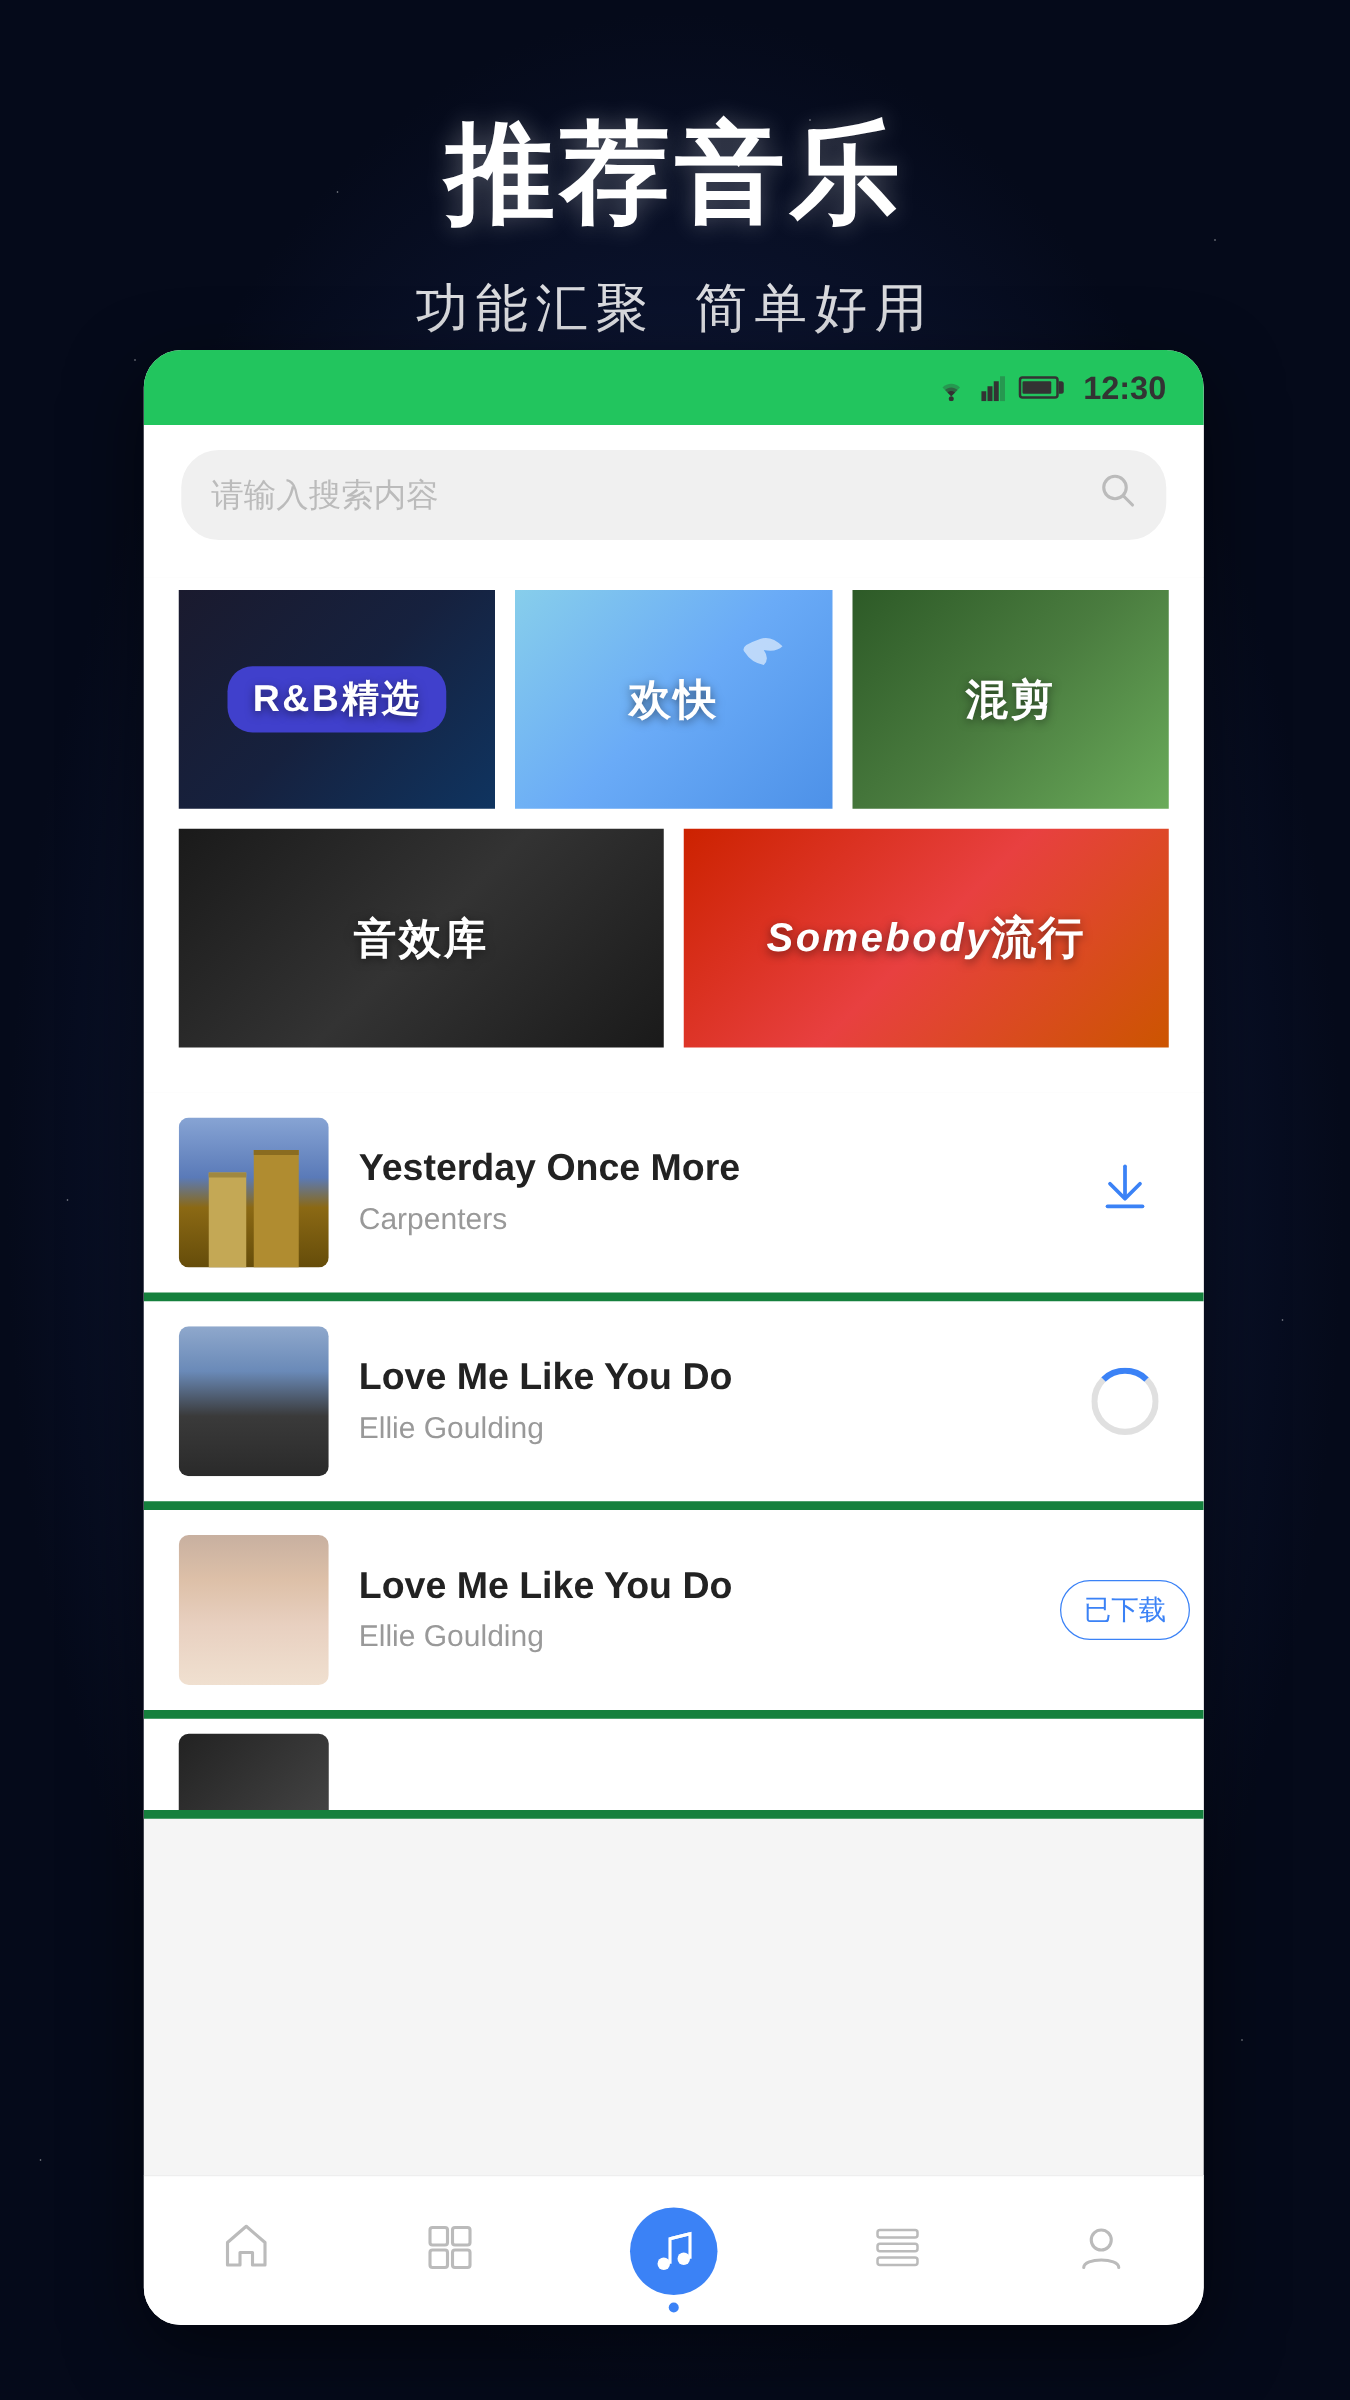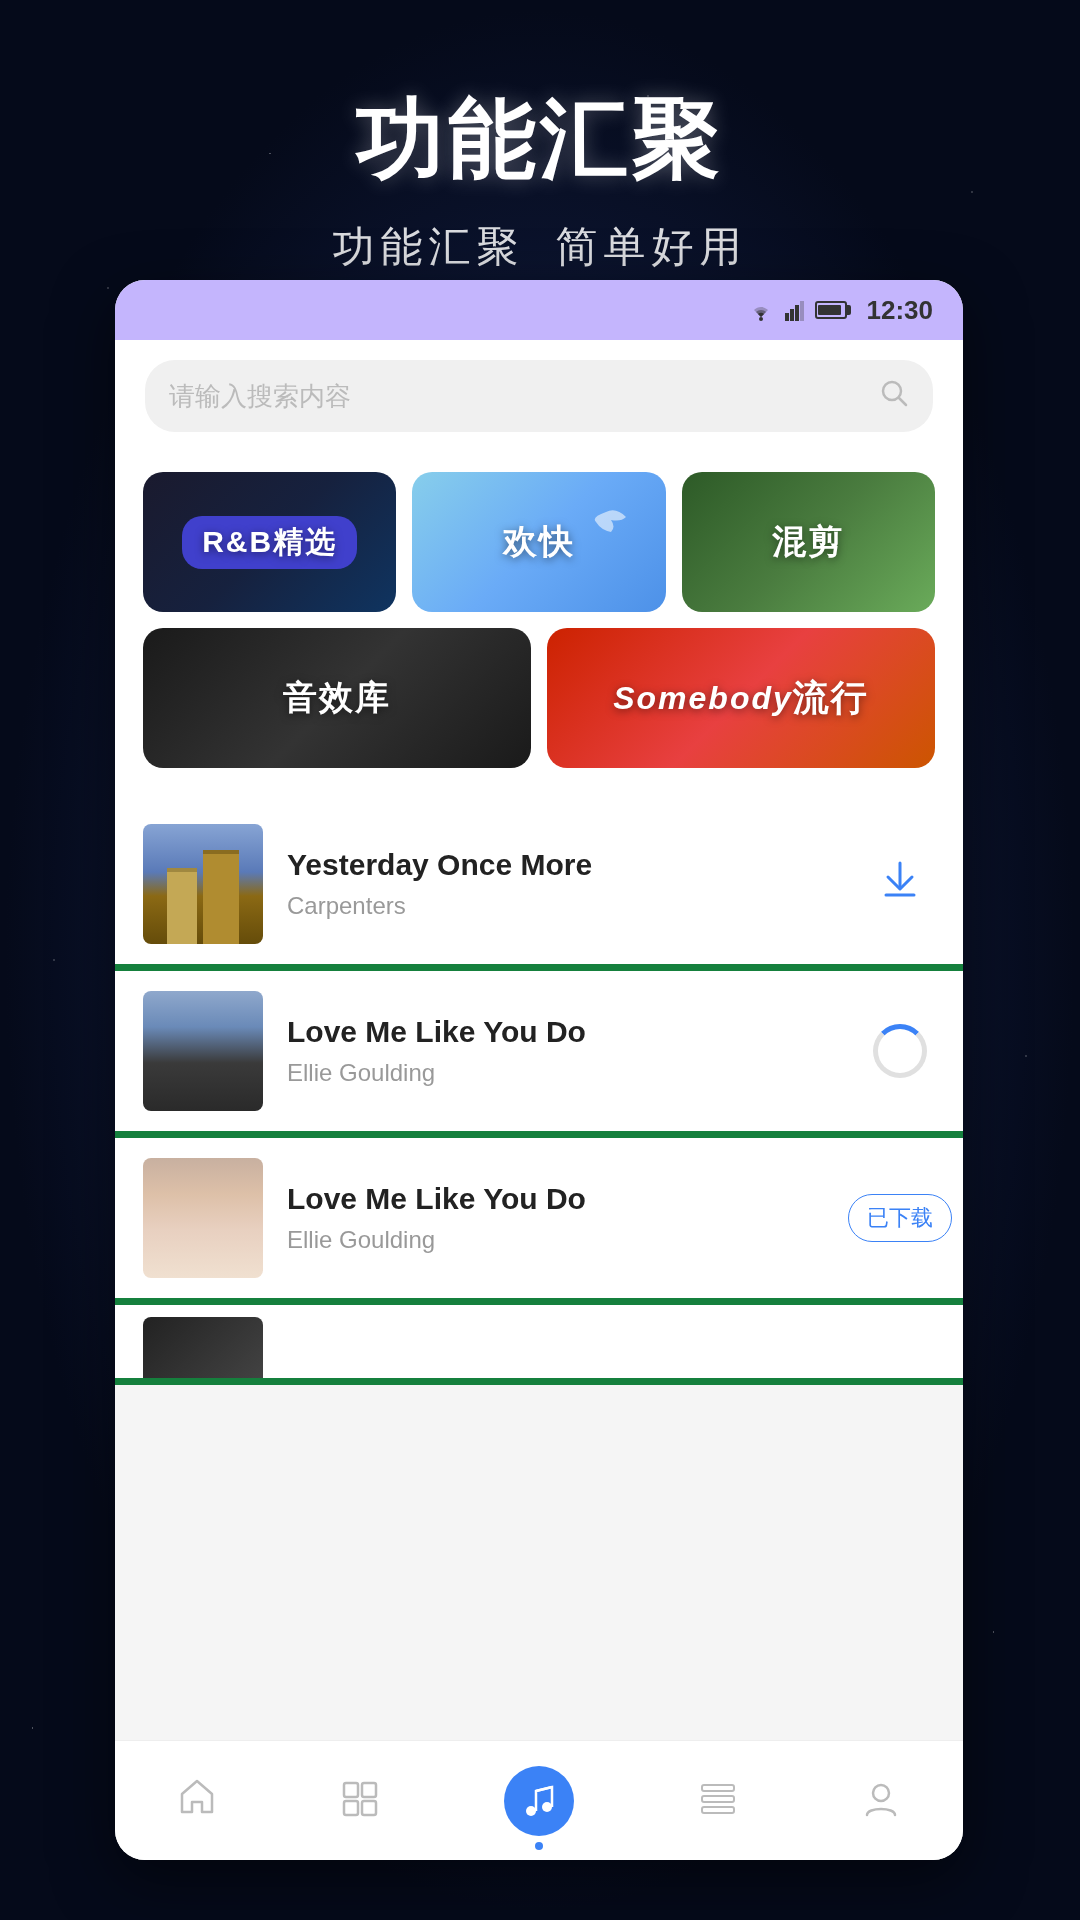--- a/index.html
+++ b/index.html
@@ -86,21 +86,21 @@
       height: 1580px;
       background: #f5f5f5;
       border-radius: 30px;
       overflow: hidden;
       z-index: 2;
       box-shadow: 0 20px 60px rgba(0,0,0,0.5);
     }
 
     
     .status-bar {
-      background: #c4b5fd;
+      background: #22c55e;
       height: 60px;
       display: flex;
       align-items: center;
       justify-content: flex-end;
       padding: 0 30px;
       gap: 12px;
     }
 
     .status-icons {
       display: flex;
@@ -187,22 +187,22 @@
     }
 
     .grid-row {
       display: flex;
       gap: 16px;
       margin-bottom: 16px;
     }
 
     .grid-item {
       flex: 1;
-      height: 140px;
-      border-radius: 20px;
+      height: 175px;
+      border-radius: 0;
       overflow: hidden;
       position: relative;
       cursor: pointer;
     }
 
     .grid-item-label {
       position: absolute;
       inset: 0;
       display: flex;
       align-items: center;
@@ -441,21 +441,21 @@
       height: 100%;
     }
   </style>
 </head>
 <body>
 
 <div class="bg"></div>
 <div class="stars"></div>
 
 <div class="header">
-  <div class="header-title">功能汇聚</div>
+  <div class="header-title">推荐音乐</div>
   <div class="header-subtitle">功能汇聚 简单好用</div>
 </div>
 
 <div class="phone">
 
   <div class="status-bar">
     <div class="status-icons">
       <svg class="wifi-icon" viewBox="0 0 28 22" fill="#333">
         <path d="M14 18l3-3c-1.6-1.6-4.4-1.6-6 0l3 3z"></path>
         <path d="M14 18l5-5c-2.8-2.8-7.2-2.8-10 0l5 5z" opacity="0.5"></path>

